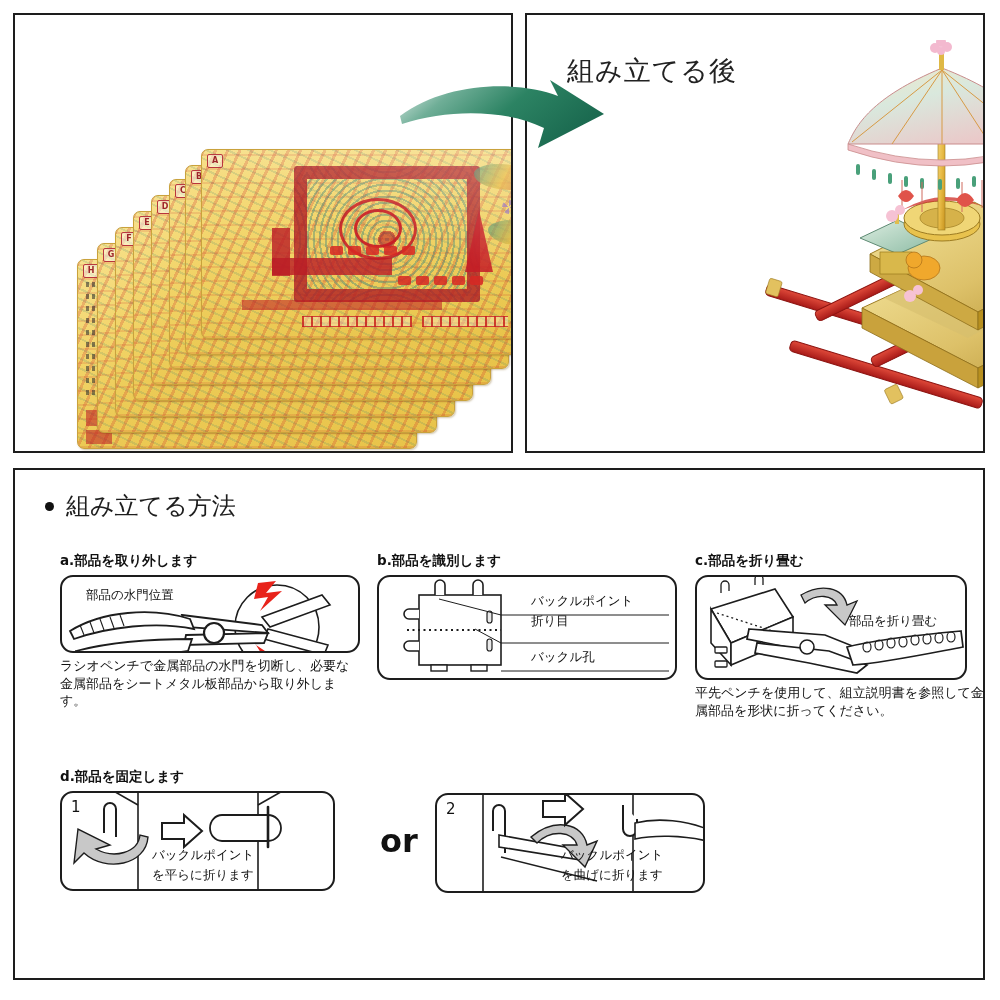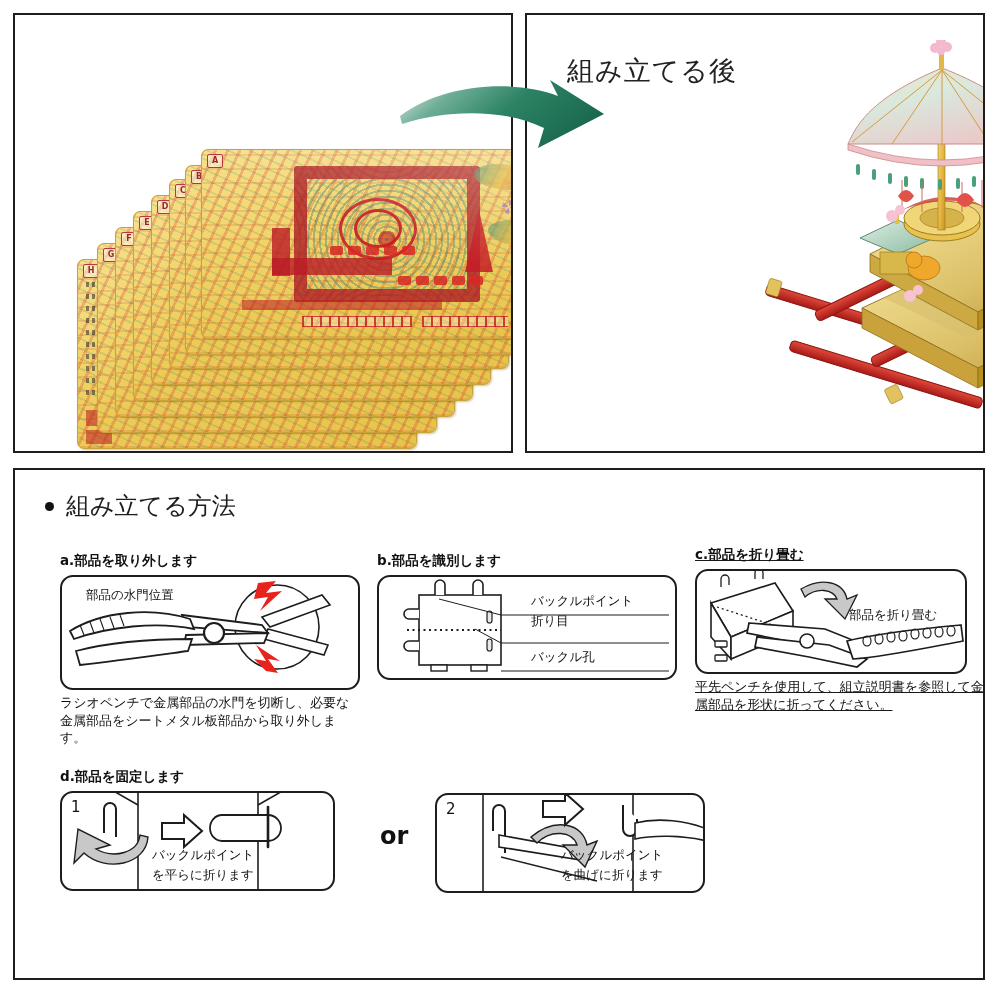--- a/index.html
+++ b/index.html
@@ -171,32 +171,32 @@
   .caption{
     font-size:13px;line-height:1.35;color:#111;margin-top:4px;
   }
   .fig-label{
     position:absolute;font-size:12.5px;color:#111;white-space:nowrap;
   }
 
   
   #step-a{left:45px;top:82px;width:300px;}
   #step-b{left:362px;top:82px;width:320px;}
-  #step-c{left:680px;top:76px;width:296px;text-decoration:underline;}
+  #step-c{left:680px;top:82px;width:296px;}
   #step-d{left:45px;top:298px;width:300px;}
 
-  #box-a{width:300px;height:115px;}
+  #box-a{width:300px;height:78px;}
   #box-b{width:300px;height:105px;}
   #box-c{width:272px;height:105px;}
   #box-d1{width:275px;height:100px;}
   #box-d2{width:270px;height:100px;}
 
   #or-label{
     position:absolute;left:365px;top:352px;
-    font-size:24px;font-weight:bold;color:#111;
+    font-size:32px;font-weight:bold;color:#111;
   }
   #d2-wrap{position:absolute;left:420px;top:323px;}
 
   .num-badge{
     position:absolute;left:9px;top:5px;font-size:15px;color:#111;font-weight:400;
   }
 </style>
 </head>
 <body>
 

